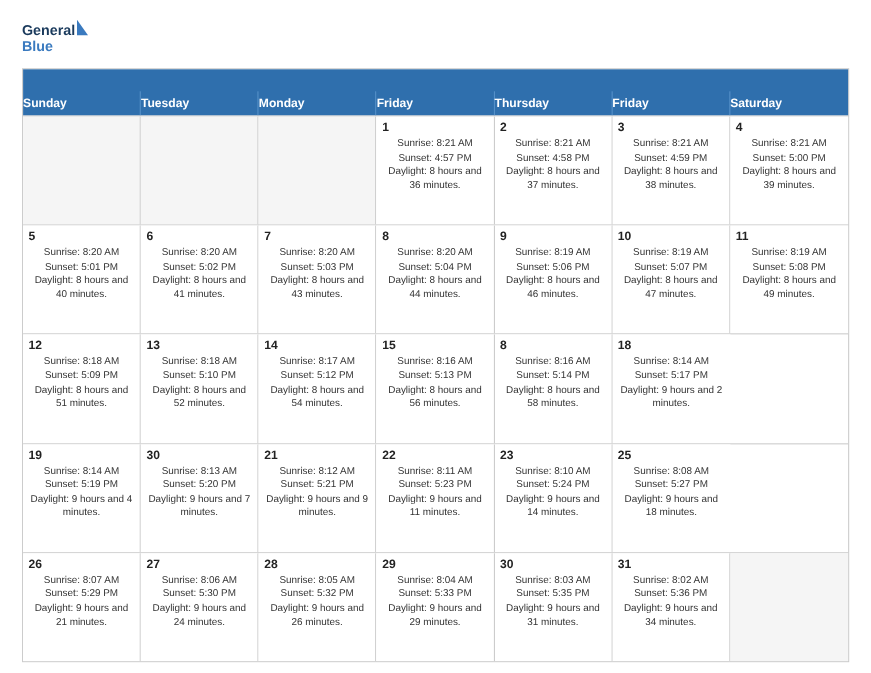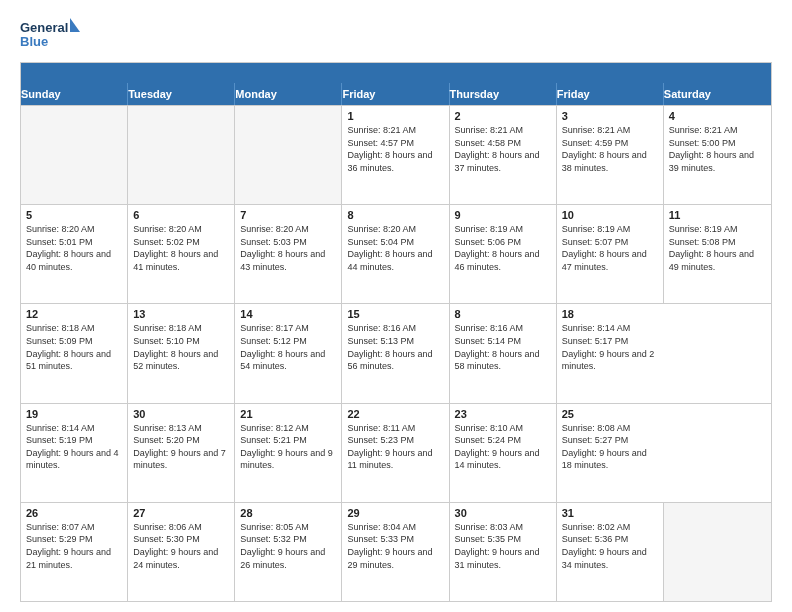--- a/index.html
+++ b/index.html
@@ -93,20 +93,21 @@
     .day-number {
       font-size: 11px;
       font-weight: bold;
       color: #222;
       margin-bottom: 2px;
     }
     .day-info {
       font-size: 9px;
       color: #333;
       line-height: 1.4;
+      text-align: center;
     }
   </style>
 </head>
 <body>
 
 <div class="page">
   <div class="header">
     <div class="logo">
     <svg width="60" height="38" viewBox="0 0 60 38">
       <text x="0" y="16" font-size="13" font-weight="bold" font-family="Arial" fill="#1a3a5c">General</text>

